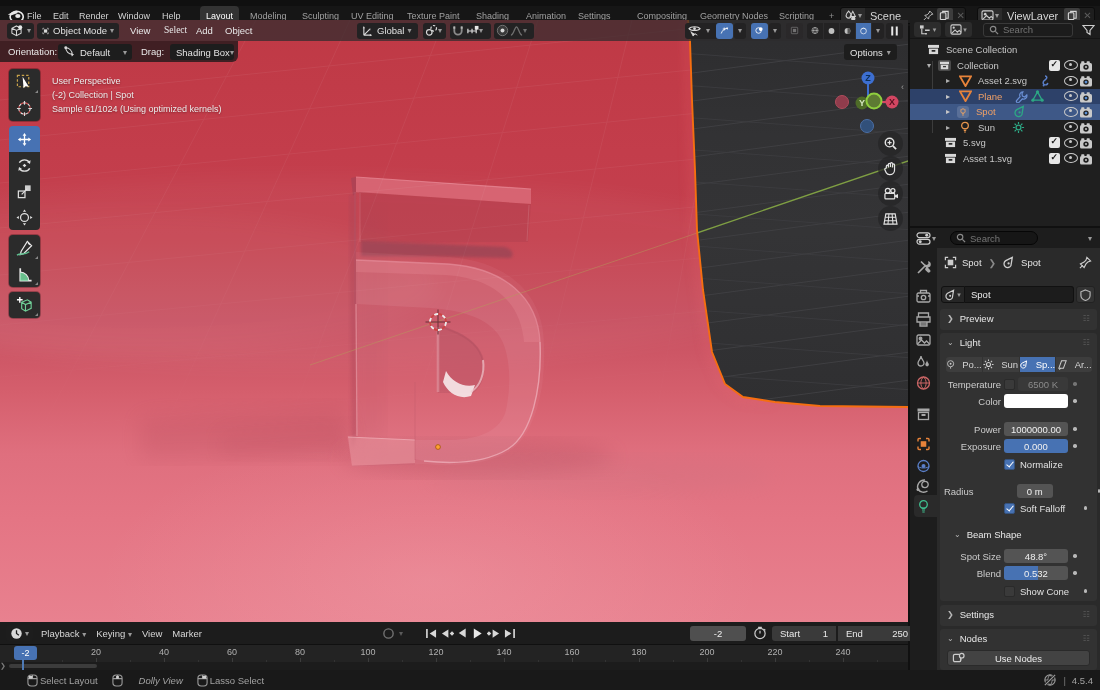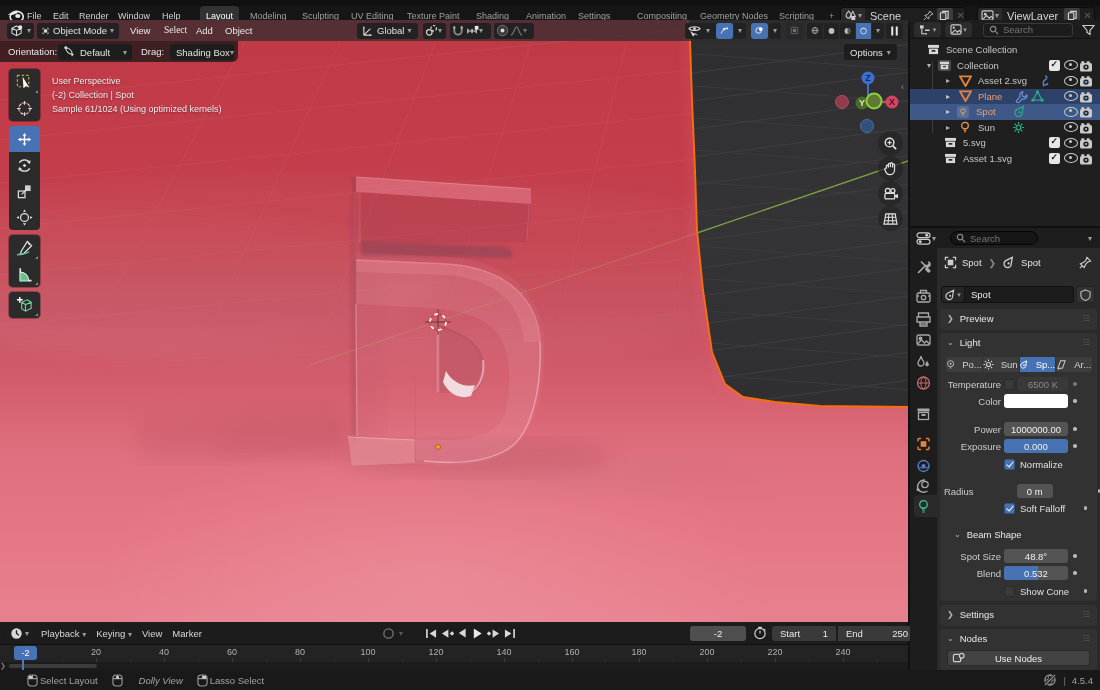--- a/index.html
+++ b/index.html
@@ -63,21 +63,21 @@
 .ochk { position:absolute; left:139px; width:11px; height:11px; background:#e6e6e6; border-radius:2px; }
 .ochk:after { content:"✓"; position:absolute; left:1.5px; top:-1px; color:#1a1a1a; font-size:9px; font-weight:bold; }
 .oeye { position:absolute; left:154px; top:2.5px; width:14px; height:10px; }
 .oeye:before { content:""; position:absolute; inset:0; border:1.3px solid #c9c9c9; border-radius:50%; }
 .oeye:after { content:""; position:absolute; left:4.5px; top:2.8px; width:3px; height:3px; border-radius:50%; background:#c9c9c9; }
 .ocamx { position:absolute; left:169px; top:2px; }
 
 .panelbox { background:#323232; border-radius:3px; }
 .phead { height:19px; display:flex; align-items:center; color:#e8e8e8; font-size:9.5px; padding-left:7px; }
 .parrow { color:#b8b8b8; font-size:8px; margin-right:6px; }
-.tybtn { flex:1; height:15px; background:#3d3d3d; display:flex; align-items:center; gap:7px; color:#d4d4d4; font-size:9.5px; overflow:hidden; white-space:nowrap; }
+.tybtn { flex:1; height:15px; background:#3d3d3d; display:flex; align-items:center; justify-content:center; gap:7px; color:#d4d4d4; font-size:9.5px; overflow:hidden; white-space:nowrap; }
 .tybtn.active { background:#4772b3; }
 .prowa { position:absolute; left:0; width:163px; height:14px; display:flex; align-items:center; }
 .plb { width:64px; text-align:right; color:#cccccc; font-size:9.5px; }
 .pfield.dis { background:#393939; color:#8a8a8a; }
 .prowa .pfield { height:14px; }
 .prowa .dot { margin-left:5px; }
 </style>
 </head>
 <body>
 <div id="topbar">

